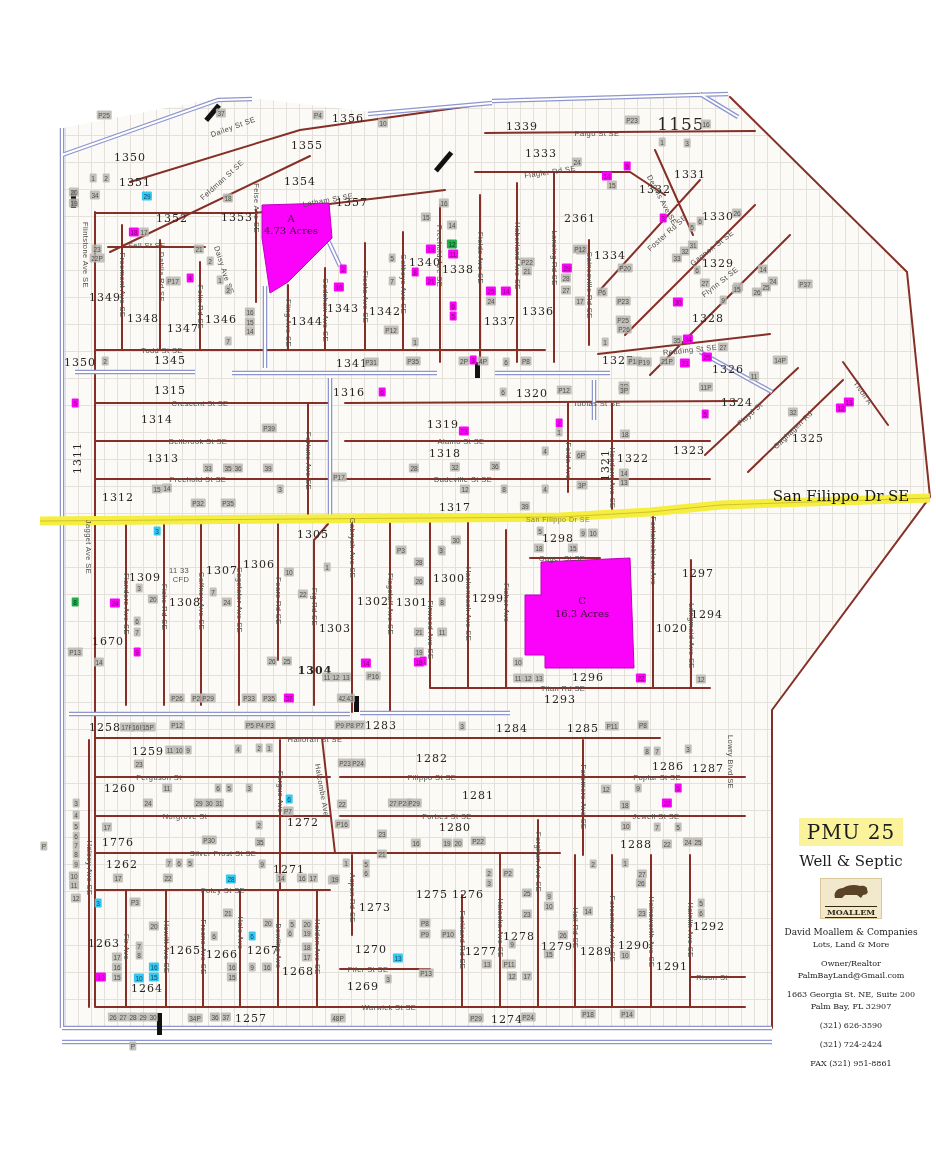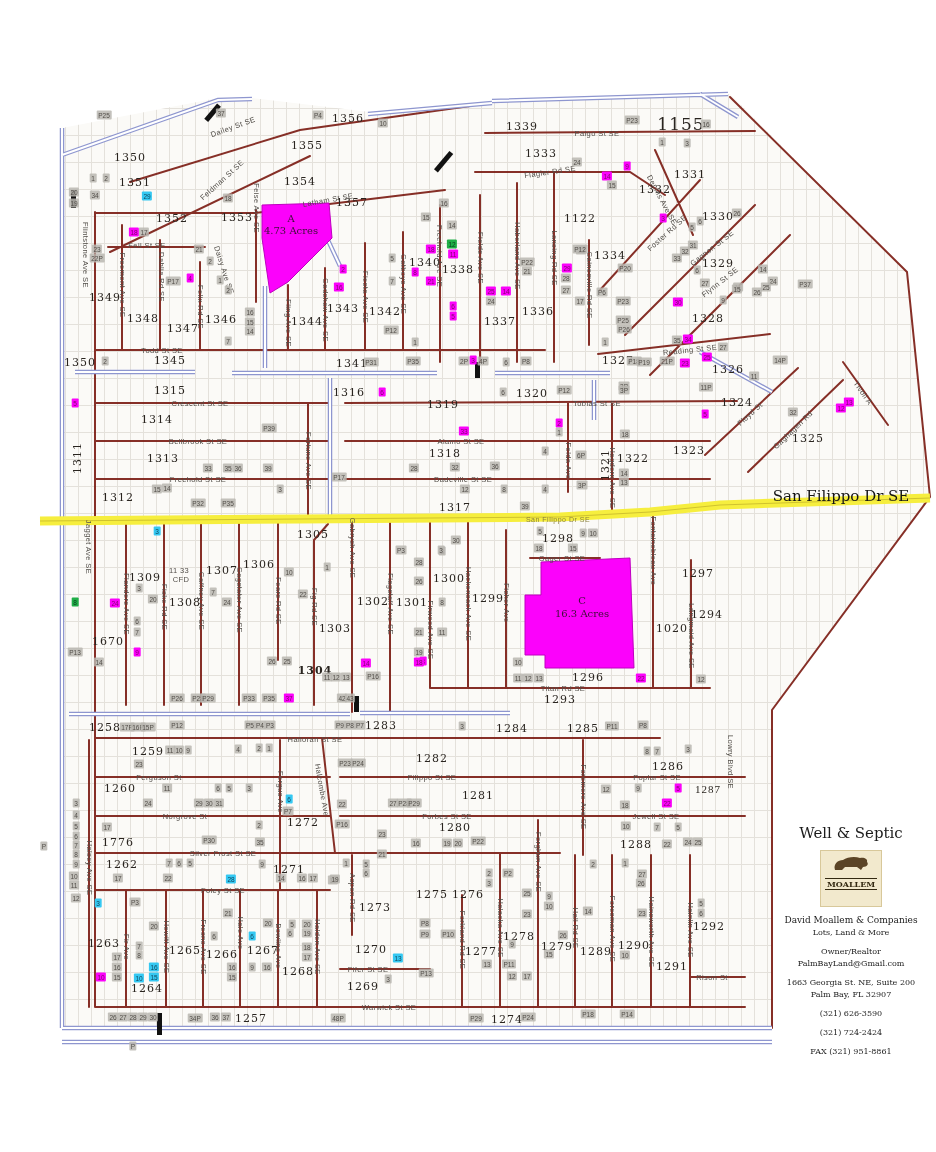--- a/index.html
+++ b/index.html
@@ -19,21 +19,21 @@
   .lot.n{background:#1fae47;color:#0b3d1d;}
   .parcel-lbl{font-family:"DejaVu Serif",serif;color:#3d1038;text-align:center;font-size:10px;}
   .hwy-big{font-family:"DejaVu Serif",serif;font-size:15px;color:#141414;}
   .hwy-small{font-size:7px;color:#8b8140;letter-spacing:.5px;}
   
   #panel{position:absolute;left:768px;top:818px;width:166px;text-align:center;color:#1c1c1c;}
   .pmu{display:inline-block;background:#faf39b;padding:2px 8px;
        font-family:"DejaVu Serif",serif;font-size:20px;letter-spacing:1px;}
   .wellseptic{font-family:"DejaVu Serif",serif;font-size:15px;margin-top:6px;}
   .logo-box{display:inline-block;background:#f2e9cd;border:1px solid #d8c89a;
-            padding:1px 4px 16px 4px;margin-top:8px;}
+            padding:1px 4px 0 4px;margin-top:8px;}
   .logo-name{font-family:"DejaVu Serif",serif;font-weight:bold;font-size:8px;color:#332911;
              border-top:1px solid #332911;border-bottom:1px solid #332911;padding:0 2px;}
   .company{font-family:"DejaVu Serif",serif;font-size:9px;margin-top:8px;}
   .pline{font-family:"DejaVu Serif",serif;font-size:8px;margin-top:3px;}
   .gap{margin-top:10px;}
 </style>
 </head>
 <body>
 
 <div id="stage">
@@ -114,21 +114,21 @@
       <div class="lbl blk" style="left: 130px; top: 157px;">1350</div>
       <div class="lbl blk" style="left: 307px; top: 145px;">1355</div>
       <div class="lbl blk" style="left: 541px; top: 153px;">1333</div>
       <div class="lbl blk" style="left: 690px; top: 174px;">1331</div>
       <div class="lbl blk" style="left: 135px; top: 182px;">1351</div>
       <div class="lbl blk" style="left: 655px; top: 189px;">1332</div>
       <div class="lbl blk" style="left: 172px; top: 218px;">1352</div>
       <div class="lbl blk" style="left: 237px; top: 217px;">1353</div>
       <div class="lbl blk" style="left: 300px; top: 181px;">1354</div>
       <div class="lbl blk" style="left: 352px; top: 202px;">1357</div>
-      <div class="lbl blk" style="left: 580px; top: 218px;">1122</div>
+      <div class="lbl blk" style="left: 580px; top: 218px;">2361</div>
       <div class="lbl blk" style="left: 718px; top: 216px;">1330</div>
       <div class="lbl blk" style="left: 425px; top: 262px;">1340</div>
       <div class="lbl blk" style="left: 442px; top: 269px; margin-left: 16px;">1338</div>
       <div class="lbl blk" style="left: 718px; top: 263px;">1329</div>
       <div class="lbl blk" style="left: 610px; top: 255px;">1334</div>
       <div class="lbl blk" style="left: 708px; top: 318px;">1328</div>
       <div class="lbl blk" style="left: 343px; top: 308px;">1343</div>
       <div class="lbl blk" style="left: 385px; top: 311px;">1342</div>
       <div class="lbl blk" style="left: 307px; top: 321px;">1344</div>
       <div class="lbl blk" style="left: 538px; top: 311px;">1336</div>
@@ -146,21 +146,21 @@
       <div class="lbl blk" style="left: 808px; top: 438px;">1325</div>
       <div class="lbl blk" style="left: 689px; top: 450px;">1323</div>
       <div class="lbl blk" style="left: 633px; top: 458px;">1322</div>
       <div class="lbl blk v" style="left: 605px; top: 465px;">1321</div>
       <div class="lbl blk" style="left: 170px; top: 390px;">1315</div>
       <div class="lbl blk" style="left: 157px; top: 419px;">1314</div>
       <div class="lbl blk" style="left: 163px; top: 458px;">1313</div>
       <div class="lbl blk" style="left: 118px; top: 497px;">1312</div>
       <div class="lbl blk v" style="left: 77px; top: 458px;">1311</div>
       <div class="lbl blk" style="left: 349px; top: 392px;">1316</div>
-      <div class="lbl blk" style="left: 443px; top: 404px; text-align: center;">1319</div>
+      <div class="lbl blk" style="left: 443px; top: 424px; text-align: center;">1319</div>
       <div class="lbl blk" style="left: 445px; top: 453px;">1318</div>
       <div class="lbl blk" style="left: 455px; top: 507px;">1317</div>
       <div class="lbl blk" style="left: 532px; top: 393px;">1320</div>
       <div class="lbl blk" style="left: 313px; top: 534px;">1305</div>
       <div class="lbl blk" style="left: 259px; top: 564px;">1306</div>
       <div class="lbl blk" style="left: 222px; top: 570px;">1307</div>
       <div class="lbl blk" style="left: 145px; top: 577px;">1309</div>
       <div class="lbl blk" style="left: 185px; top: 602px;">1308</div>
       <div class="lbl blk" style="left: 108px; top: 641px;">1670</div>
       <div class="lbl blk" style="left: 335px; top: 628px;">1303</div>
@@ -182,21 +182,21 @@
       <div class="lbl blk" style="left: 122px; top: 864px;">1262</div>
       <div class="lbl blk" style="left: 303px; top: 822px;">1272</div>
       <div class="lbl blk" style="left: 289px; top: 869px;">1271</div>
       <div class="lbl blk" style="left: 381px; top: 725px;">1283</div>
       <div class="lbl blk" style="left: 512px; top: 728px;">1284</div>
       <div class="lbl blk" style="left: 432px; top: 758px;">1282</div>
       <div class="lbl blk" style="left: 478px; top: 795px;">1281</div>
       <div class="lbl blk" style="left: 455px; top: 827px;">1280</div>
       <div class="lbl blk" style="left: 583px; top: 728px;">1285</div>
       <div class="lbl blk" style="left: 668px; top: 766px;">1286</div>
-      <div class="lbl blk" style="left: 708px; top: 789px; font-family: Liberation Serif, serif;">1287</div>
+      <div class="lbl blk" style="left: 708px; top: 768px;">1287</div>
       <div class="lbl blk" style="left: 636px; top: 844px;">1288</div>
       <div class="lbl blk" style="left: 375px; top: 907px;">1273</div>
       <div class="lbl blk" style="left: 432px; top: 894px;">1275</div>
       <div class="lbl blk" style="left: 468px; top: 894px;">1276</div>
       <div class="lbl blk" style="left: 371px; top: 949px;">1270</div>
       <div class="lbl blk" style="left: 363px; top: 986px;">1269</div>
       <div class="lbl blk" style="left: 481px; top: 951px;">1277</div>
       <div class="lbl blk" style="left: 519px; top: 936px;">1278</div>
       <div class="lbl blk" style="left: 557px; top: 946px;">1279</div>
       <div class="lbl blk" style="left: 507px; top: 1019px;">1274</div>
@@ -642,20 +642,21 @@
       <div class="lbl lot g" style="left: 338px; top: 1018px;">48P</div>
       <div class="lbl lot g" style="left: 476px; top: 1018px;">P29</div>
       <div class="lbl lot g" style="left: 528px; top: 1017px;">P24</div>
       <div class="lbl lot g" style="left: 588px; top: 1014px;">P18</div>
       <div class="lbl lot g" style="left: 627px; top: 1014px;">P14</div>
       <div class="lbl lot g" style="left: 44px; top: 846px;">P</div>
       <div class="lbl lot g" style="left: 133px; top: 1046px;">P</div>
     </div>
 
   <div id="panel">
+    <div><span class="pmu">PMU 25</span></div>
     <div class="wellseptic">Well &amp; Septic</div>
     <div class="logo-box">
       <svg width="44" height="22" viewBox="0 0 44 22">
         <path d="M6,18 C4,12 9,8 14,8 C18,5 26,4 31,6 C35,5 39,7 38,10 C40,12 38,15 34,15
                  L32,18 L28,15 L16,15 L13,18 L9,18 Z" fill="#5b4426"></path>
       </svg>
       <div class="logo-name">MOALLEM</div>
     </div>
     <div class="company">David Moallem &amp; Companies</div>
     <div class="pline">Lots, Land &amp; More</div>

